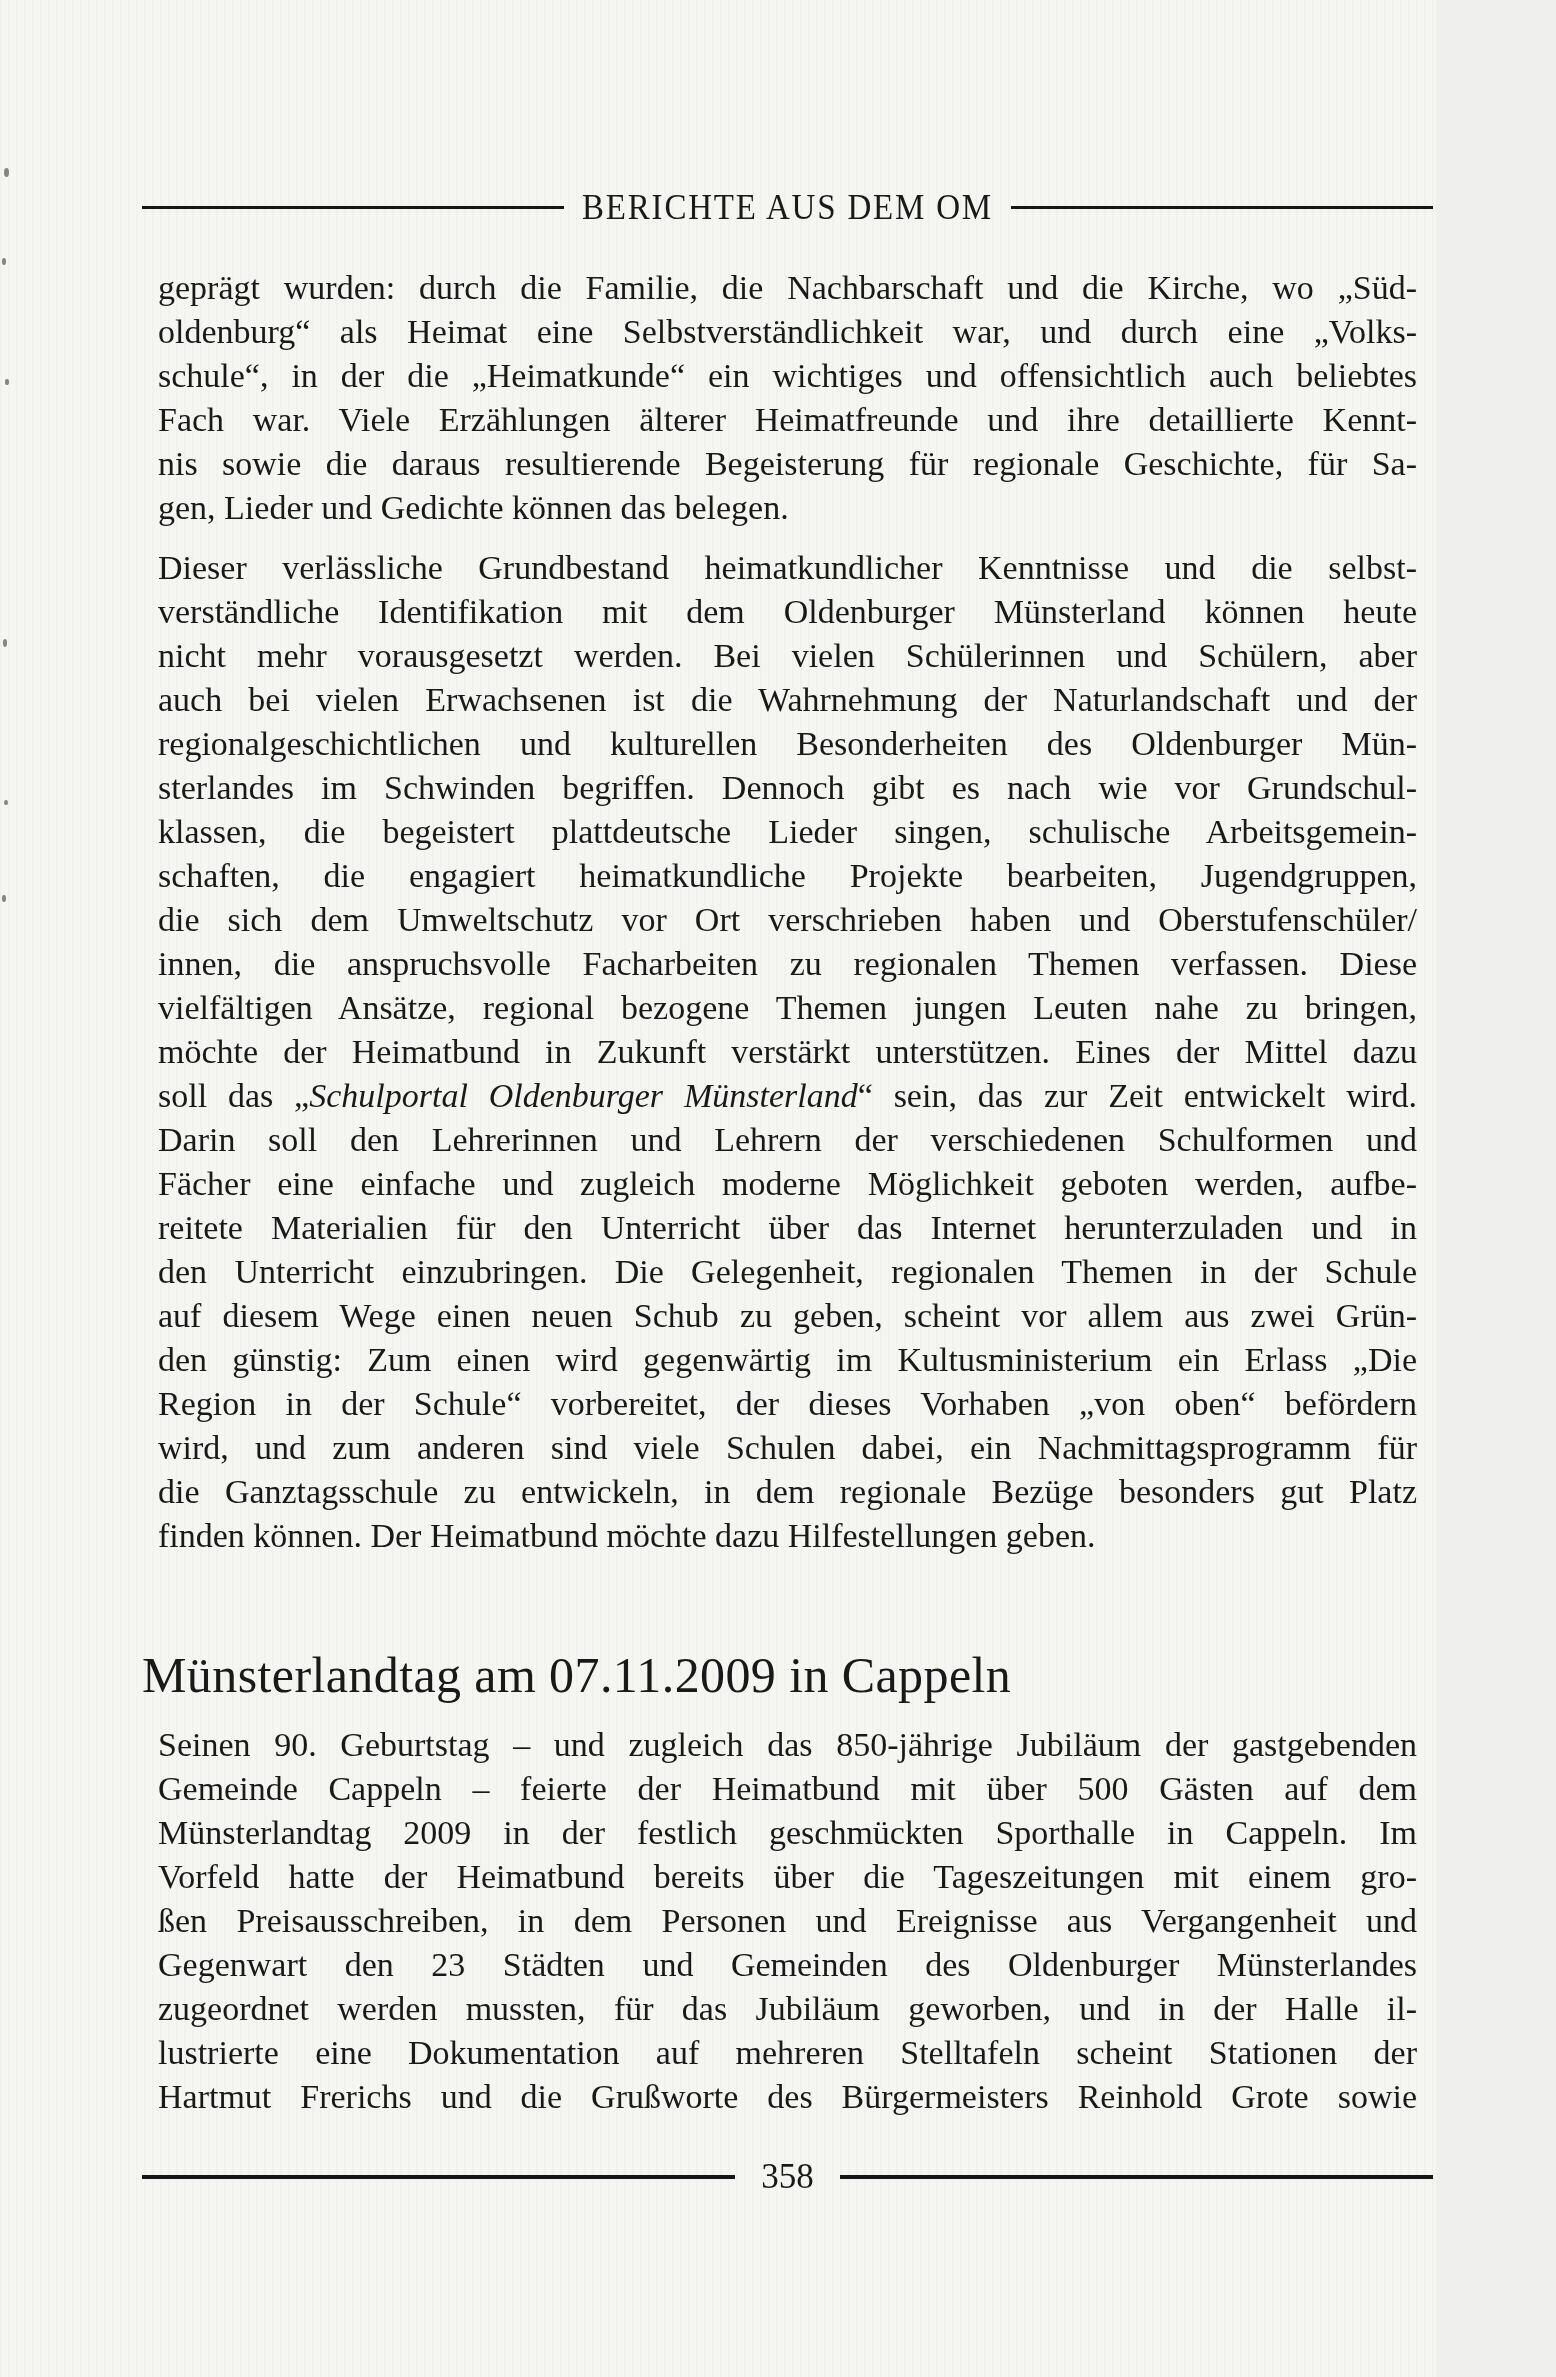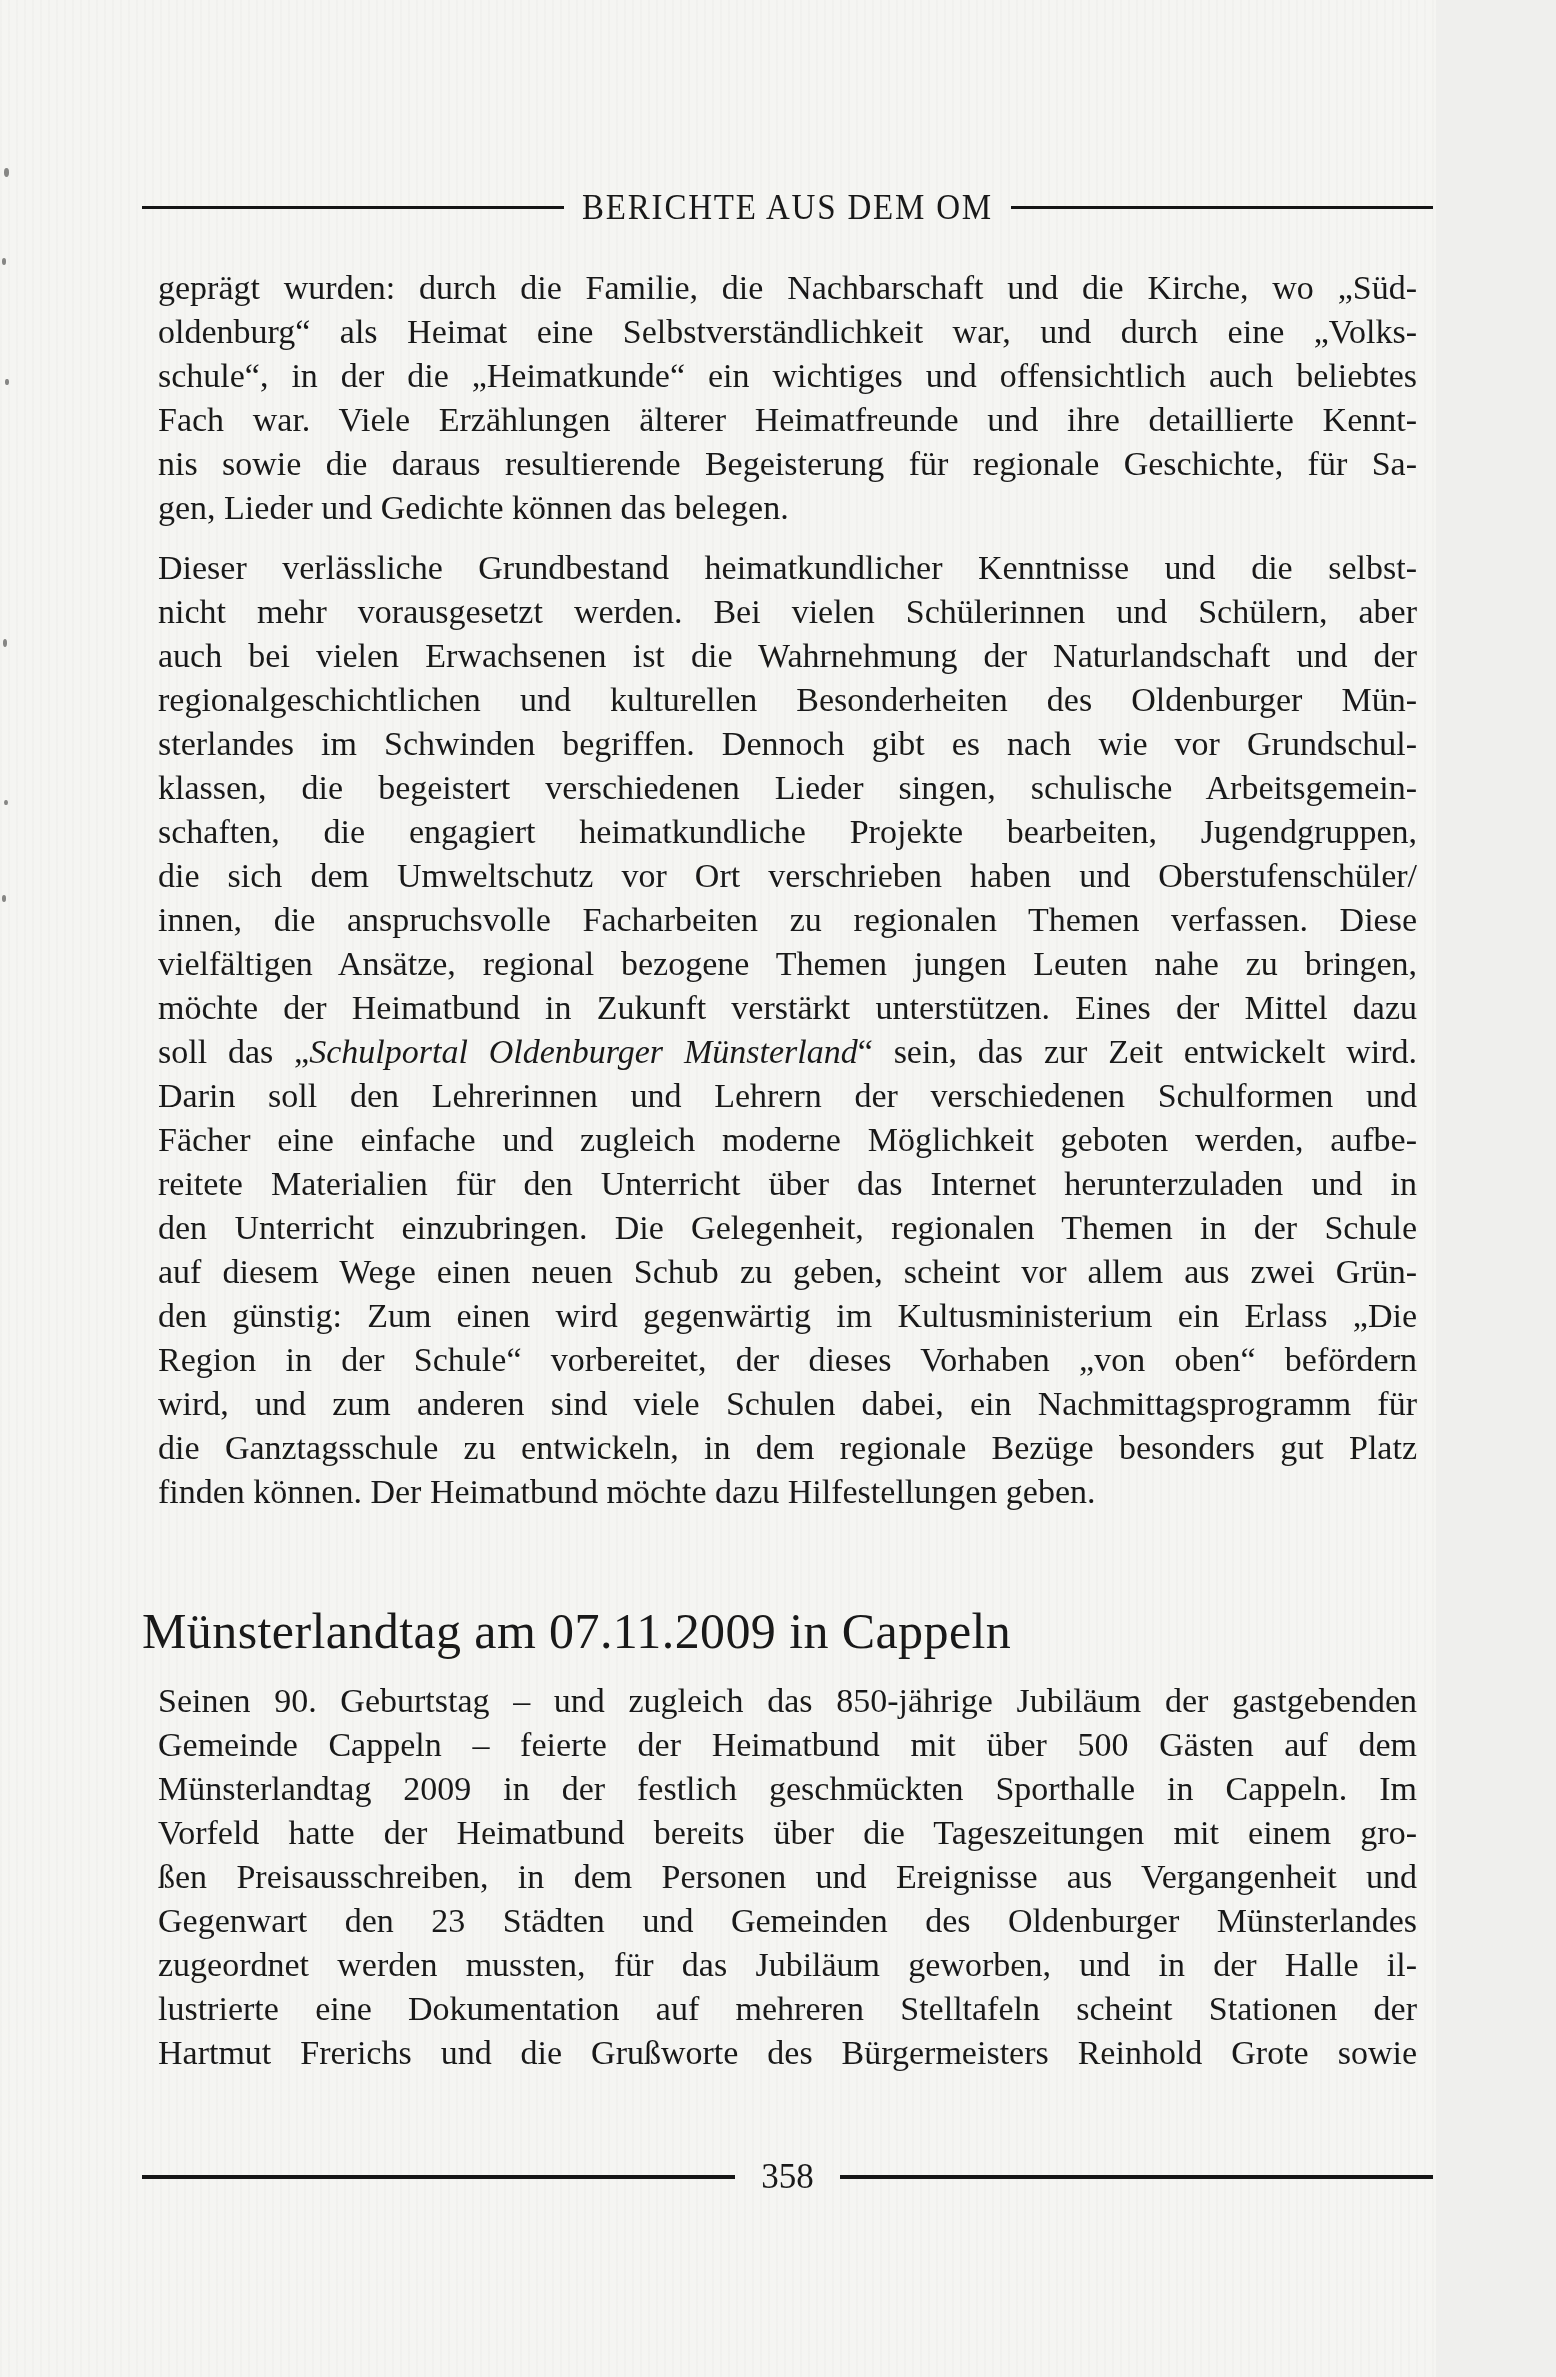--- a/index.html
+++ b/index.html
@@ -92,25 +92,26 @@
         <div class="paragraph">
           <div class="line">geprägt wurden: durch die Familie, die Nachbarschaft und die Kirche, wo „Süd-</div>
           <div class="line">oldenburg“ als Heimat eine Selbstverständlichkeit war, und durch eine „Volks-</div>
           <div class="line">schule“, in der die „Heimatkunde“ ein wichtiges und offensichtlich auch beliebtes</div>
           <div class="line">Fach war. Viele Erzählungen älterer Heimatfreunde und ihre detaillierte Kennt-</div>
           <div class="line">nis sowie die daraus resultierende Begeisterung für regionale Geschichte, für Sa-</div>
           <div class="line flush">gen, Lieder und Gedichte können das belegen.</div>
         </div>
         <div class="paragraph">
           <div class="line">Dieser verlässliche Grundbestand heimatkundlicher Kenntnisse und die selbst-</div>
+          <div class="line">verständliche Identifikation mit dem Oldenburger Münsterland können heute</div>
           <div class="line">nicht mehr vorausgesetzt werden. Bei vielen Schülerinnen und Schülern, aber</div>
           <div class="line">auch bei vielen Erwachsenen ist die Wahrnehmung der Naturlandschaft und der</div>
           <div class="line">regionalgeschichtlichen und kulturellen Besonderheiten des Oldenburger Mün-</div>
           <div class="line">sterlandes im Schwinden begriffen. Dennoch gibt es nach wie vor Grundschul-</div>
-          <div class="line">klassen, die begeistert verschiedenen Lieder singen, schulische Arbeitsgemein-</div>
+          <div class="line">klassen, die begeistert plattdeutsche Lieder singen, schulische Arbeitsgemein-</div>
           <div class="line">schaften, die engagiert heimatkundliche Projekte bearbeiten, Jugendgruppen,</div>
           <div class="line">die sich dem Umweltschutz vor Ort verschrieben haben und Oberstufenschüler/</div>
           <div class="line">innen, die anspruchsvolle Facharbeiten zu regionalen Themen verfassen. Diese</div>
           <div class="line">vielfältigen Ansätze, regional bezogene Themen jungen Leuten nahe zu bringen,</div>
           <div class="line">möchte der Heimatbund in Zukunft verstärkt unterstützen. Eines der Mittel dazu</div>
           <div class="line"><span>soll das „</span><span class="it">Schulportal Oldenburger Münsterland</span><span>“ sein, das zur Zeit entwickelt wird.</span></div>
           <div class="line">Darin soll den Lehrerinnen und Lehrern der verschiedenen Schulformen und</div>
           <div class="line">Fächer eine einfache und zugleich moderne Möglichkeit geboten werden, aufbe-</div>
           <div class="line">reitete Materialien für den Unterricht über das Internet herunterzuladen und in</div>
           <div class="line">den Unterricht einzubringen. Die Gelegenheit, regionalen Themen in der Schule</div>

